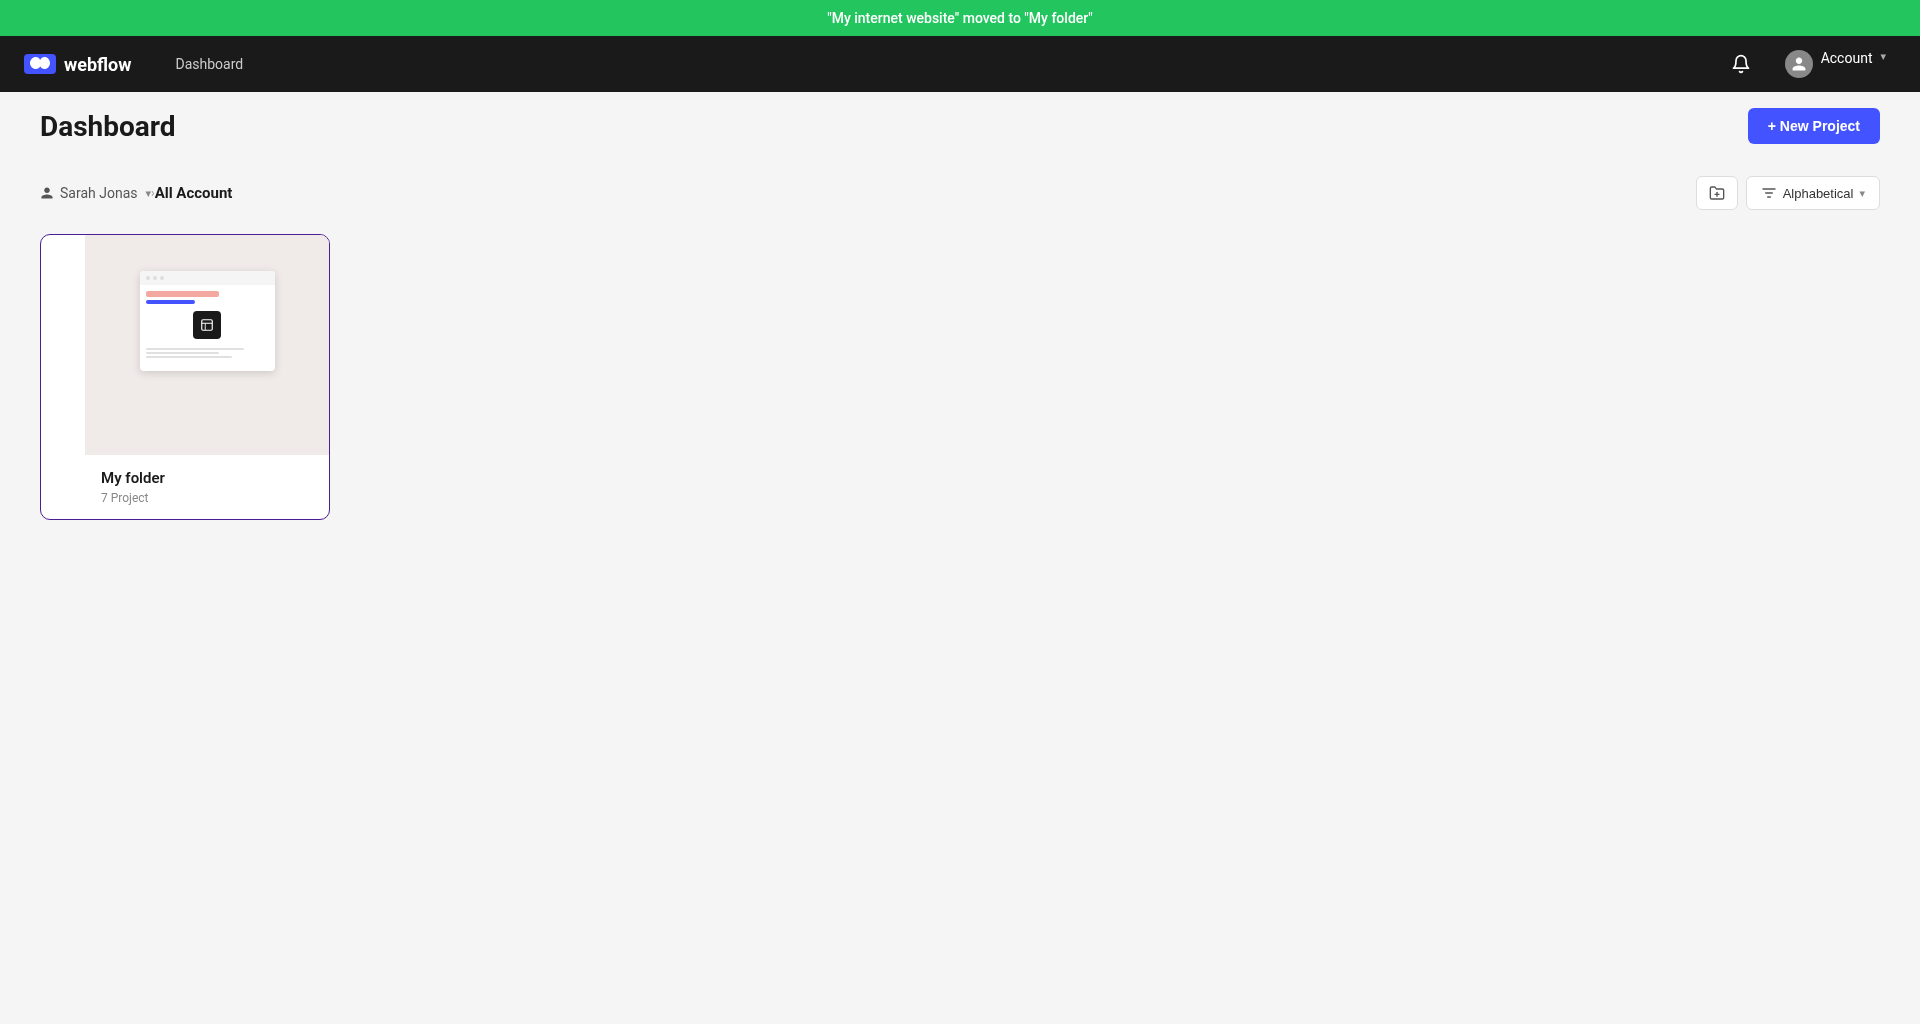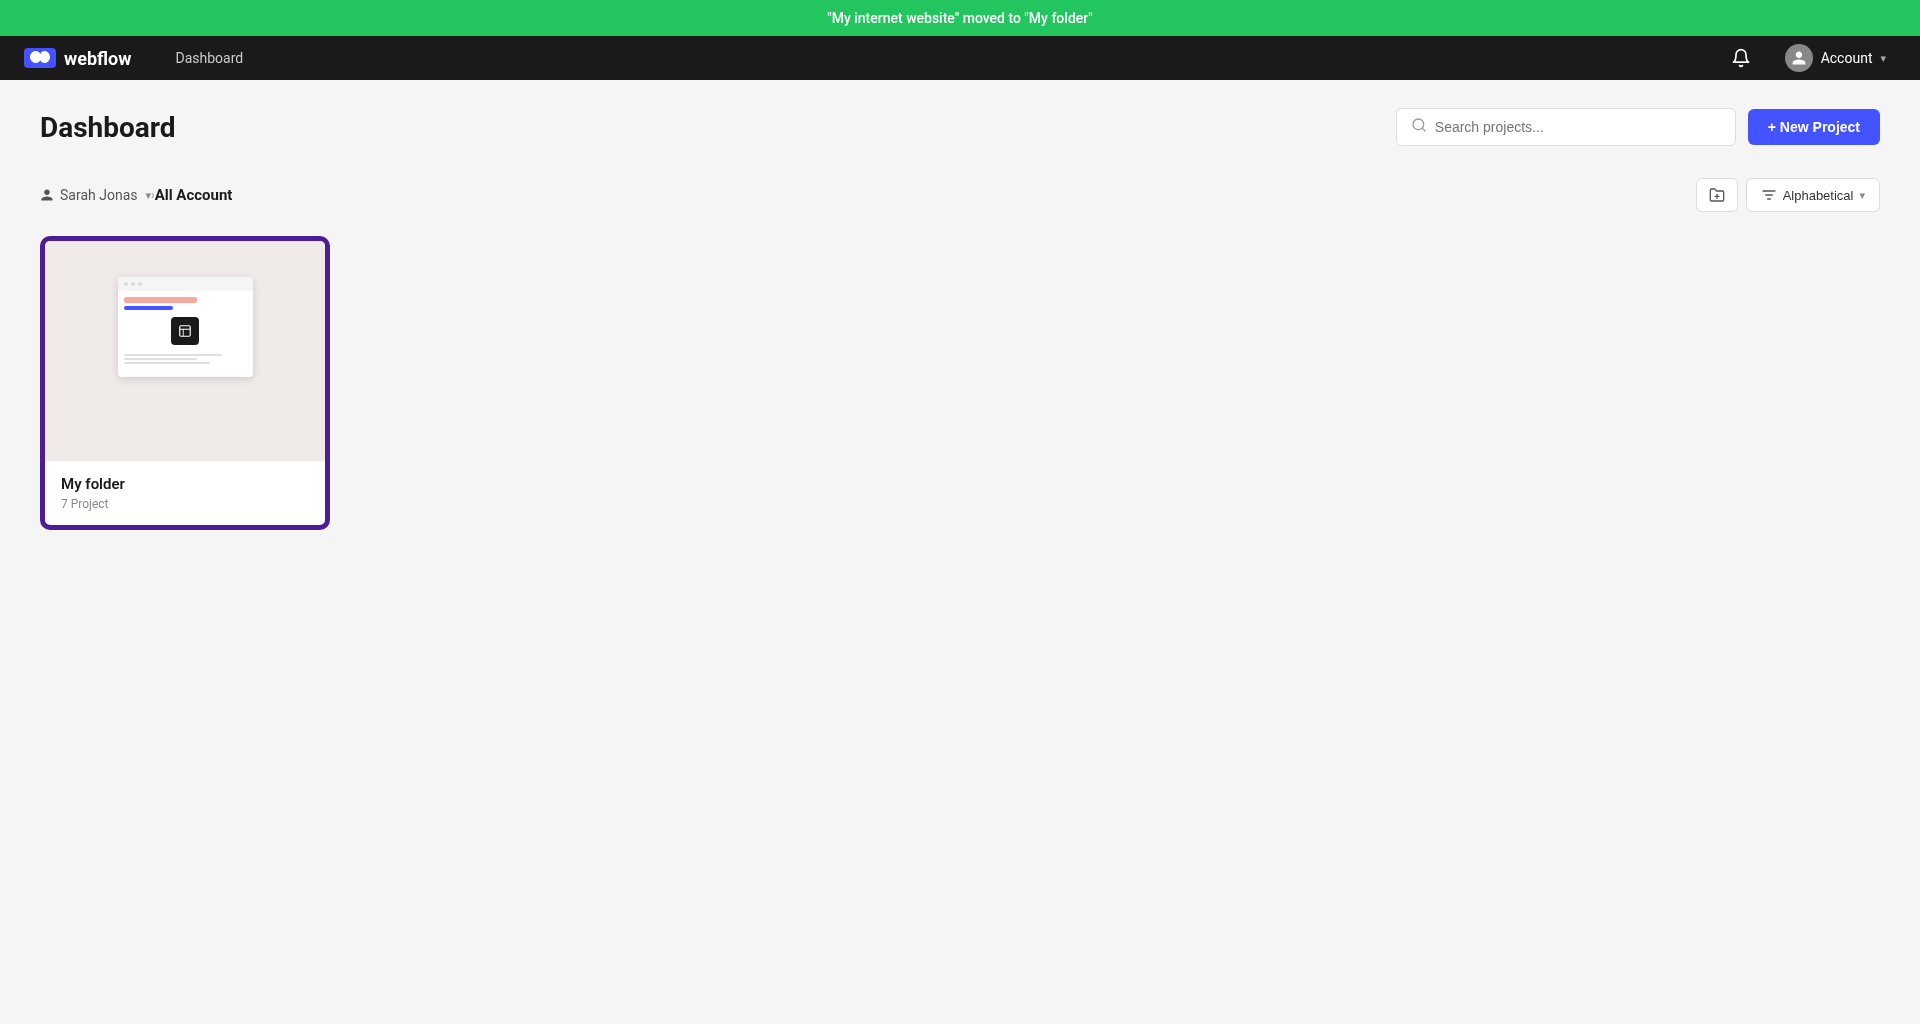--- a/index.html
+++ b/index.html
@@ -20,21 +20,21 @@
       z-index: 1000;
     }
 
     
     .topnav {
       position: fixed;
       top: 36px;
       left: 0;
       right: 0;
       background: #1a1a1a;
-      height: 44px;
+      height: 56px;
       display: flex;
       align-items: center;
       padding: 0 24px;
       z-index: 999;
     }
     .topnav-logo {
       color: white;
       font-weight: 700;
       font-size: 18px;
       margin-right: 32px;
@@ -69,21 +69,20 @@
       cursor: pointer;
       width: 36px;
       height: 36px;
       display: flex;
       align-items: center;
       justify-content: center;
       border-radius: 50%;
     }
     .topnav-account {
       display: flex;
-      align-items: center;
       gap: 8px;
       color: white;
       font-size: 14px;
       cursor: pointer;
       padding: 6px 10px;
       border-radius: 6px;
     }
     .topnav-avatar {
       width: 28px;
       height: 28px;
@@ -215,22 +214,23 @@
       grid-template-columns: repeat(auto-fill, minmax(290px, 290px));
       gap: 24px;
     }
 
     
     .project-card {
       background: white;
       border-radius: 10px;
       overflow: hidden;
       cursor: pointer;
-      border: 5px solid #4c1d95;
+      border: 1px solid #4c1d95;
       transition: box-shadow 0.2s;
+      padding-left: 44px;
     }
     .project-card-thumbnail {
       width: 100%;
       height: 220px;
       background: #f0ebe8;
       position: relative;
       display: flex;
       align-items: flex-start;
       justify-content: flex-start;
       padding: 16px;
@@ -362,29 +362,20 @@
     <span>Account</span>
     <span style="font-size:11px; color:#aaa;">▾</span>
   </div>
 </nav>
 
 <div class="main-content">
 
   <div class="dashboard-header">
     <h1 class="dashboard-title">Dashboard</h1>
     <div class="header-right">
-      <div class="search-box">
-        <span class="search-icon-svg">
-          <svg width="16" height="16" viewBox="0 0 24 24" fill="none" stroke="#999" stroke-width="2" stroke-linecap="round" stroke-linejoin="round">
-            <circle cx="11" cy="11" r="8"></circle>
-              <line x1="21" y1="21" x2="16.65" y2="16.65"></line>
-          </svg>
-        </span>
-        <input type="text" placeholder="Search projects..." style="">
-      </div>
       <button class="new-project-btn">
         <span>+ New Project</span>
       </button>
     </div>
   </div>
 
   <div class="breadcrumb-row">
     <div class="breadcrumb">
       <div class="breadcrumb-user">
         <span class="person-icon">

